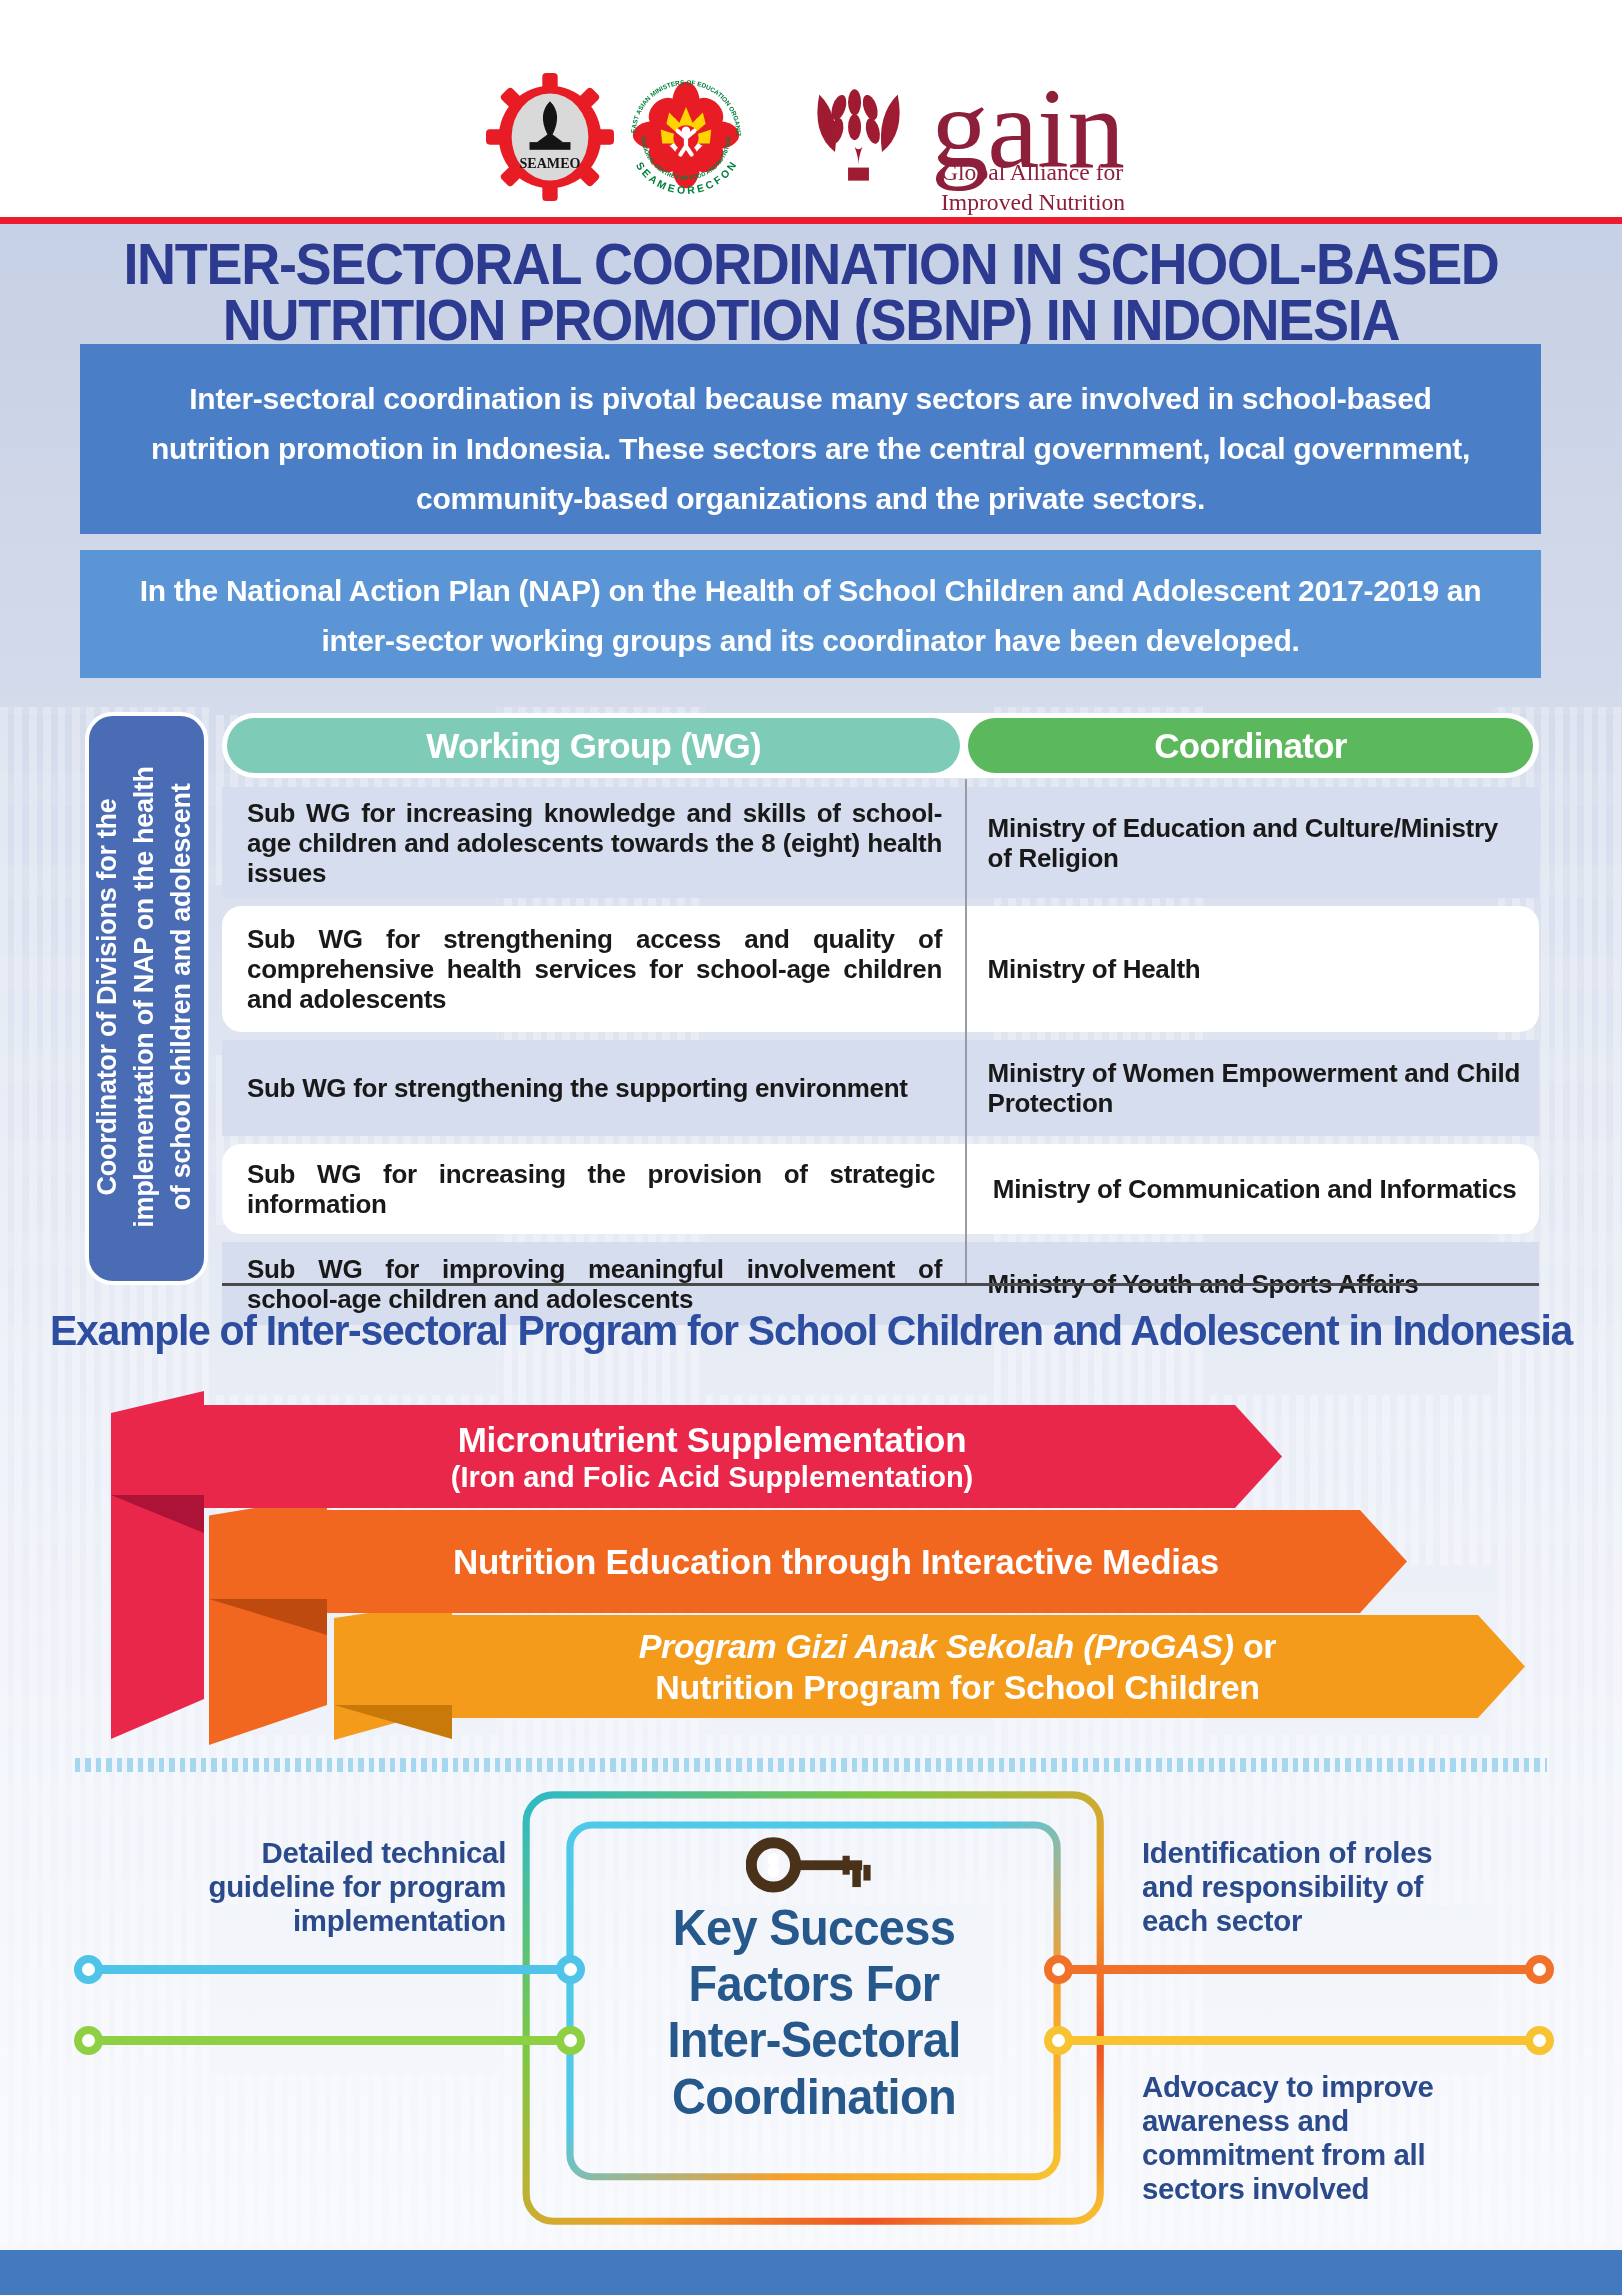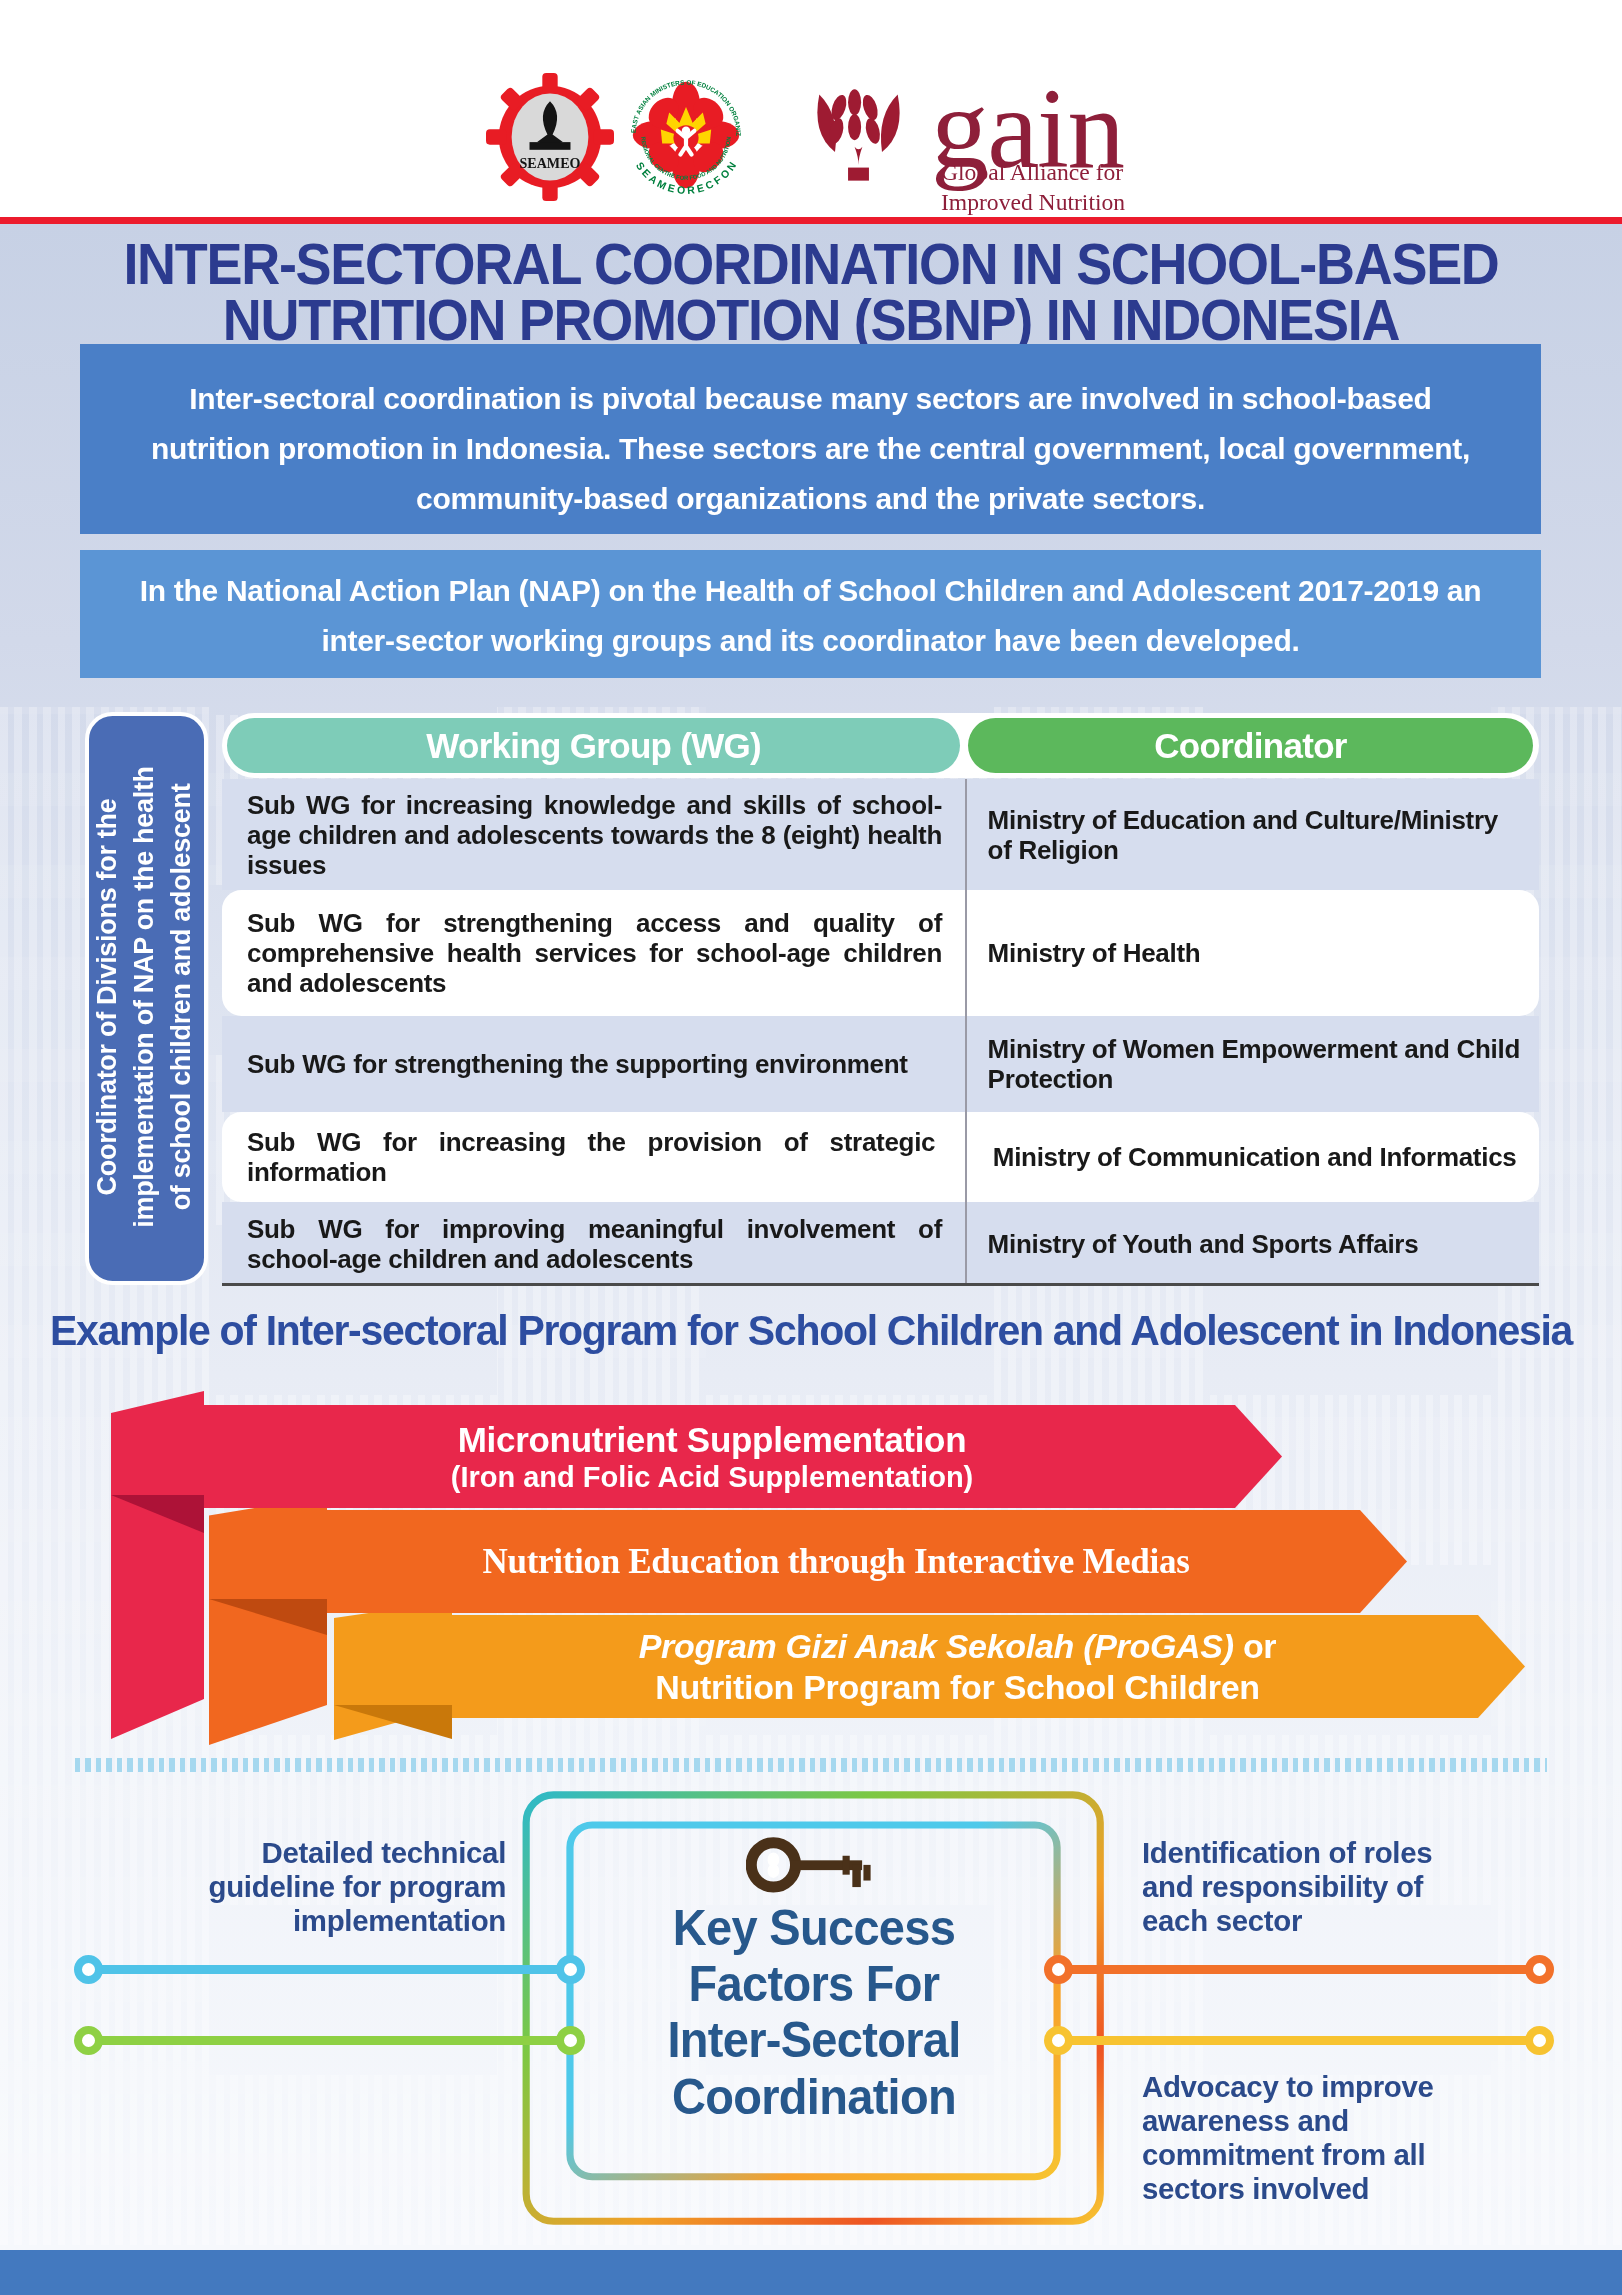--- a/index.html
+++ b/index.html
@@ -32,21 +32,21 @@
     border:4.6px solid #fff;border-radius:27.5px;box-sizing:border-box;}
   .sidebar-inner{position:absolute;left:-225px;top:224px;width:564px;height:114px;
     transform:rotate(-90deg);color:#fff;font-weight:bold;font-size:27px;line-height:37px;
     text-align:center;letter-spacing:-0.3px;}
   .hdr-capsule{left:222px;top:713px;width:1317px;height:65px;background:#fff;border-radius:33px;}
   .hdr-pill{position:absolute;top:5.2px;height:55px;border-radius:27.5px;color:#fff;
     font-weight:bold;font-size:35px;line-height:55px;text-align:center;letter-spacing:-0.7px;}
   .pill-wg{left:5.2px;width:733px;background:#7eccb8;}
   .pill-co{left:746px;width:565px;background:#5cb85c;}
   .rows{left:222px;top:779px;width:1317px;}
-  .trow{position:relative;display:flex;width:1317px;box-sizing:border-box;}
+  .trow{position:relative;display:flex;width:1317px;box-sizing:border-box;margin-top:8px;}
   .trow.lav{background:#d6ddee;}
   .trow.white{background:#ffffff;border-radius:19.6px;}
   .cell{display:flex;align-items:center;box-sizing:border-box;color:#191919;
     font-weight:bold;font-size:26px;line-height:30px;letter-spacing:-0.3px;}
   .cell-wg{width:742px;padding:6.5px 22px 6.5px 25px;}
   .cell-wg div{text-align:justify;width:100%;}
   .cell-co{width:575px;padding:6.5px 13px 6.5px 23.6px;}
   .vdivider{left:965px;top:779px;width:2px;height:505px;background:#9a9aa6;}
   .tbl-bottom{left:222px;top:1283px;width:1317px;height:3.3px;background:#4a4a4a;}
   
@@ -228,21 +228,21 @@
   <div class="strip" style="left:334px;top:1601px;width:118px;height:139px;background:#f49b1b;
        clip-path:polygon(0 17px,100% 0,100% 106px,0 100%);"></div>
   <div class="fold" style="left:111px;top:1495px;width:93px;height:38px;background:#ad1237;"></div>
   <div class="fold" style="left:209px;top:1599px;width:118px;height:36px;background:#bf4a10;"></div>
   <div class="fold" style="left:334px;top:1705px;width:118px;height:34px;background:#c9780a;"></div>
 
   <div class="banner" style="left:204px;top:1391px;width:1078px;background:#e8274b;">
     <div class="b-main">Micronutrient Supplementation</div>
     <div class="b-sub">(Iron and Folic Acid Supplementation)</div>
   </div>
-  <div class="banner" style="left:327px;top:1496px;width:1080px;background:#f1671f;font-family:Liberation Serif, serif;">
+  <div class="banner" style="left:327px;top:1496px;width:1080px;background:#f1671f;">
     <div class="b-main">Nutrition Education through Interactive Medias</div>
   </div>
   <div class="banner" style="left:452px;top:1601px;width:1073px;background:#f49b1b;">
     <div class="b-main" style="font-size:34px;"><span style="font-style:italic;">Program Gizi Anak Sekolah (ProGAS)</span><span> or</span></div>
     <div class="b-main" style="font-size:34px;">Nutrition Program for School Children</div>
   </div>
 
   <div class="abs dotted"></div>
 
   <div class="abs" style="left:517px;top:1786px;width:595px;height:452px;">

